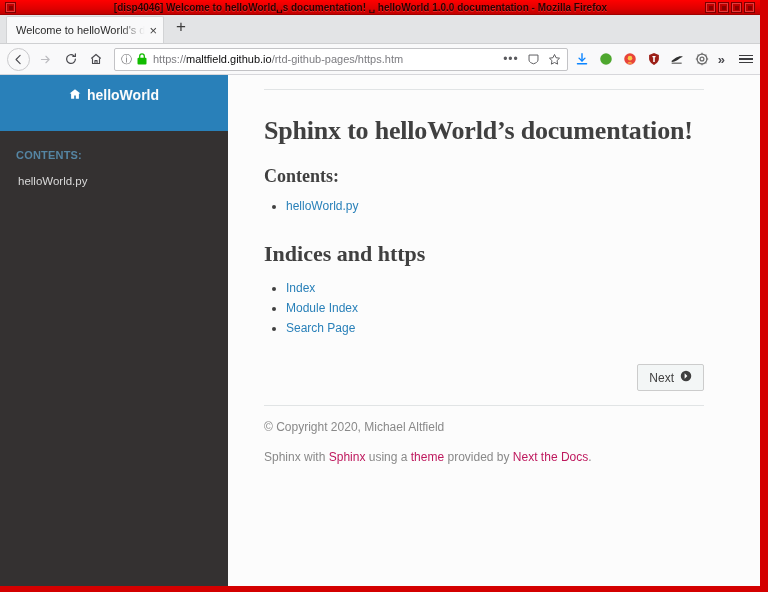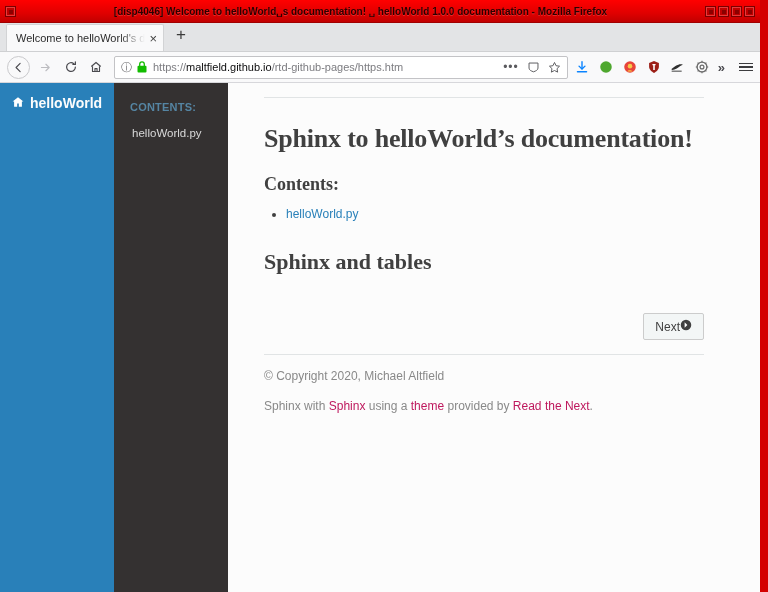--- a/index.html
+++ b/index.html
@@ -17,21 +17,21 @@
     position: absolute;
     left: 0; top: 0;
     width: 768px; height: 592px;
     background: #d40000;
     padding: 0 4px 6px 4px;
   }
 
   
   #titlebar {
     position: relative;
-    height: 23px;
+    height: 15px;
     width: 760px;
     margin-left: -4px;
     background: linear-gradient(180deg,#ff0000 0%, #e00000 60%, #c10000 100%);
     display: flex;
     align-items: center;
     border-bottom: 1px solid #a00000;
   }
   #titlebar .wm-btn {
     width: 11px; height: 11px;
     background: #c00000;
@@ -187,21 +187,21 @@
     overflow: hidden;
     position: relative;
   }
 
   
   #sidebar {
     width: 228px;
     flex: 0 0 228px;
     background: #343131;
     display: flex;
-    flex-direction: row;
+    flex-direction: column;
     overflow: hidden;
   }
   #sidebar-header {
     background: #2980b9;
     padding: 12px 12px 16px 12px;
   }
   #sidebar-brand {
     text-align: center;
     color: #fcfcfc;
     font-size: 14px;
@@ -310,20 +310,21 @@
   }
   #next-button {
     background: #f3f6f6;
     border: 1px solid #ccc;
     border-radius: 2px;
     padding: 5px 11px;
     font-size: 12px;
     color: #404040;
     display: inline-flex;
     align-items: center;
+    gap: 6px;
     font-family: "Liberation Sans", sans-serif;
   }
 
   #footer { padding-top: 14px; }
   #copyright { font-size: 12px; color: #898989; margin-bottom: 16px; }
   #built-with { font-size: 12px; color: #898989; }
   #built-with a { color: #be185d; text-decoration: none; }
 </style>
 </head>
 <body>
@@ -478,39 +479,50 @@
           <div id="document-body">
             <h1 class="doc-title">Sphinx to helloWorld’s documentation!</h1>
 
             <h2 class="doc-subtitle">Contents:</h2>
             <ul class="doc-list">
               <li>
                 <a href="#">helloWorld.py</a>
               </li>
             </ul>
 
-            <h1 class="doc-section">Sphinx and tables</h1>
+            <h1 class="doc-section">Indices and https</h1>
+            <ul class="doc-list">
+              <li>
+                <a href="#">Index</a>
+              </li>
+              <li>
+                <a href="#">Module Index</a>
+              </li>
+              <li>
+                <a href="#">Search Page</a>
+              </li>
+            </ul>
 
             <div id="nav-buttons">
               <button id="next-button">
                 <span>Next</span>
                 <span>
                   <svg width="12" height="12" viewBox="0 0 16 16">
                       <circle cx="8" cy="8" r="7" fill="#404040"></circle>
                       <path d="M6.2 4.4L9.8 8l-3.6 3.6z" fill="#ffffff"></path>
                     </svg>
                 </span>
               </button>
             </div>
 
             <div class="hr"></div>
 
             <div id="footer">
               <div id="copyright">© Copyright 2020, Michael Altfield</div>
-              <div id="built-with"><span>Sphinx with </span><a href="#">Sphinx</a><span> using a </span><a href="#">theme</a><span> provided by </span><a href="#">Read the Next</a><span>.</span></div>
+              <div id="built-with"><span>Sphinx with </span><a href="#">Sphinx</a><span> using a </span><a href="#">theme</a><span> provided by </span><a href="#">Next the Docs</a><span>.</span></div>
             </div>
 
           </div>
         </div>
       </div>
 
     </div>
   </div>
 </div>
 

